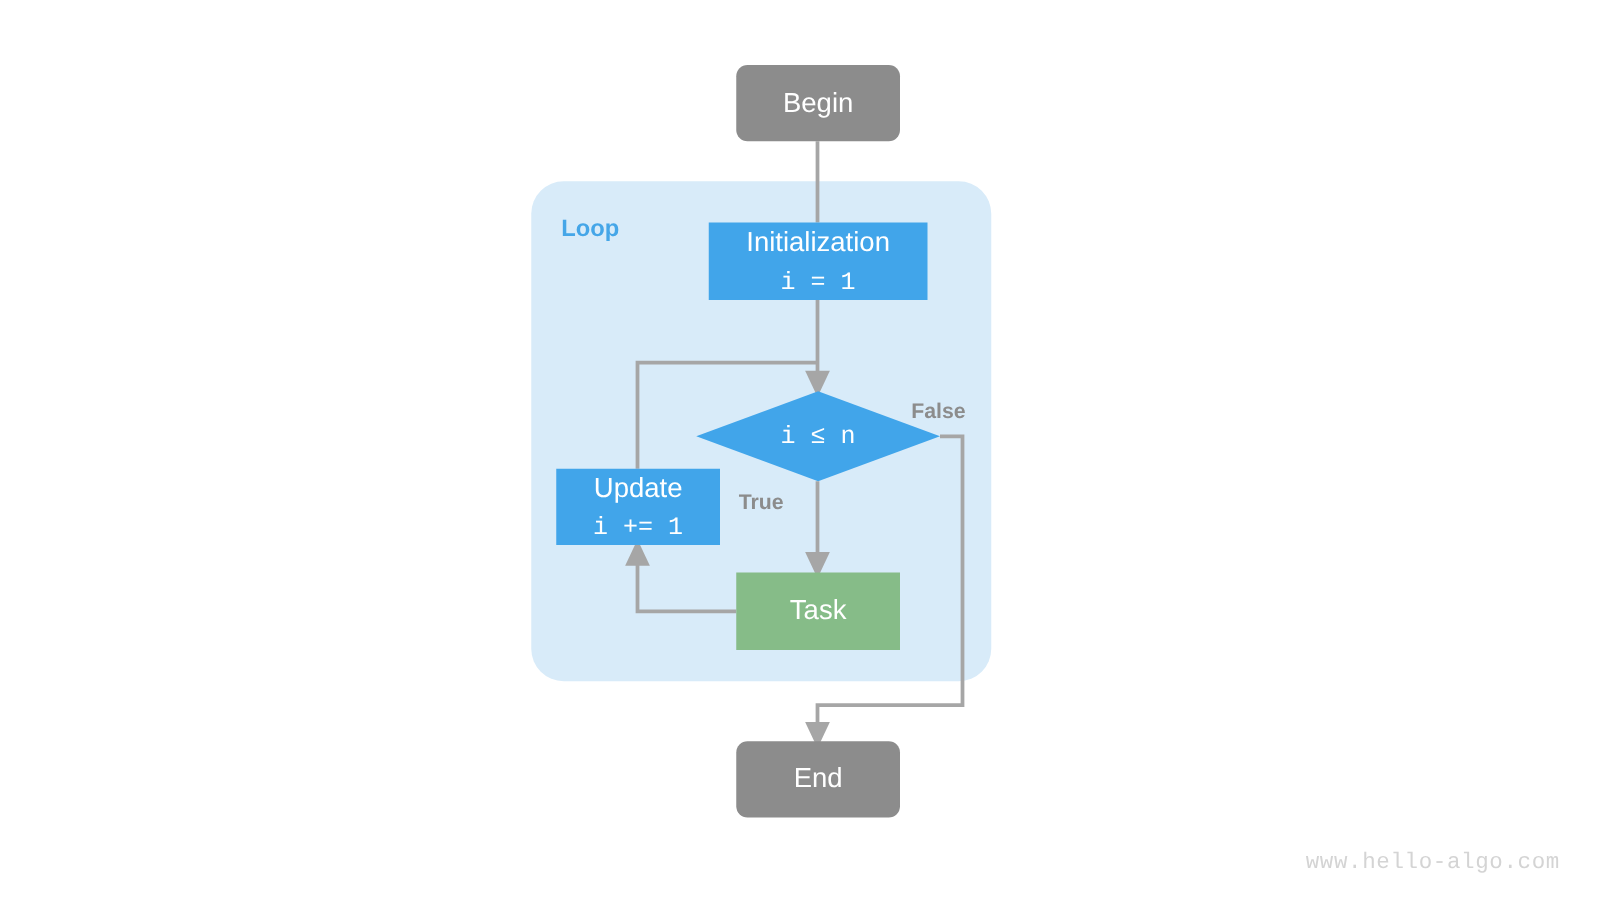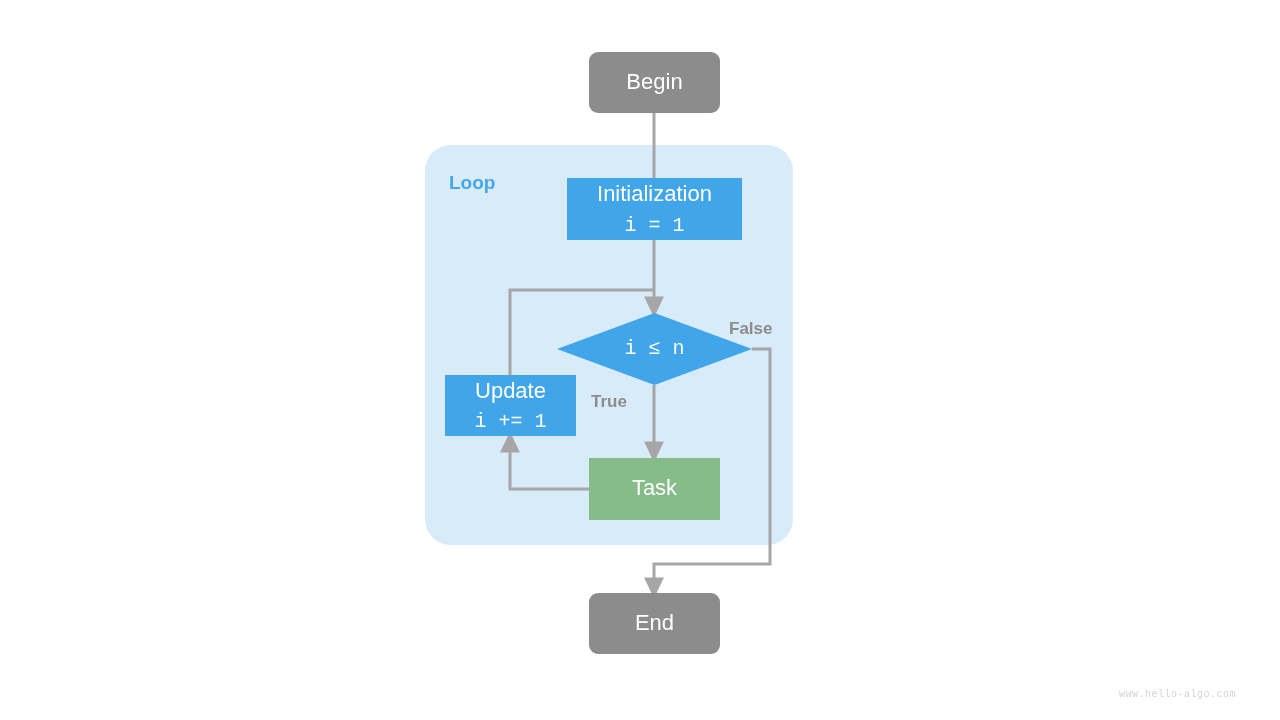--- a/index.html
+++ b/index.html
@@ -49,24 +49,24 @@
   }
   .group-label {
     font-family: "Liberation Sans", sans-serif;
     fill: #45a6e8;
     font-size: 19px;
     font-weight: bold;
     dominant-baseline: middle;
   }
   .watermark {
     position: absolute;
-    right: 44px;
+    right: 32px;
     bottom: 20px;
     font-family: "Liberation Mono", monospace;
-    font-size: 10px;
+    font-size: 18px;
     letter-spacing: 0.5px;
     color: #d4d4d4;
     white-space: nowrap;
   }
 </style>
 </head>
 <body>
 
 <div id="stage">
 

